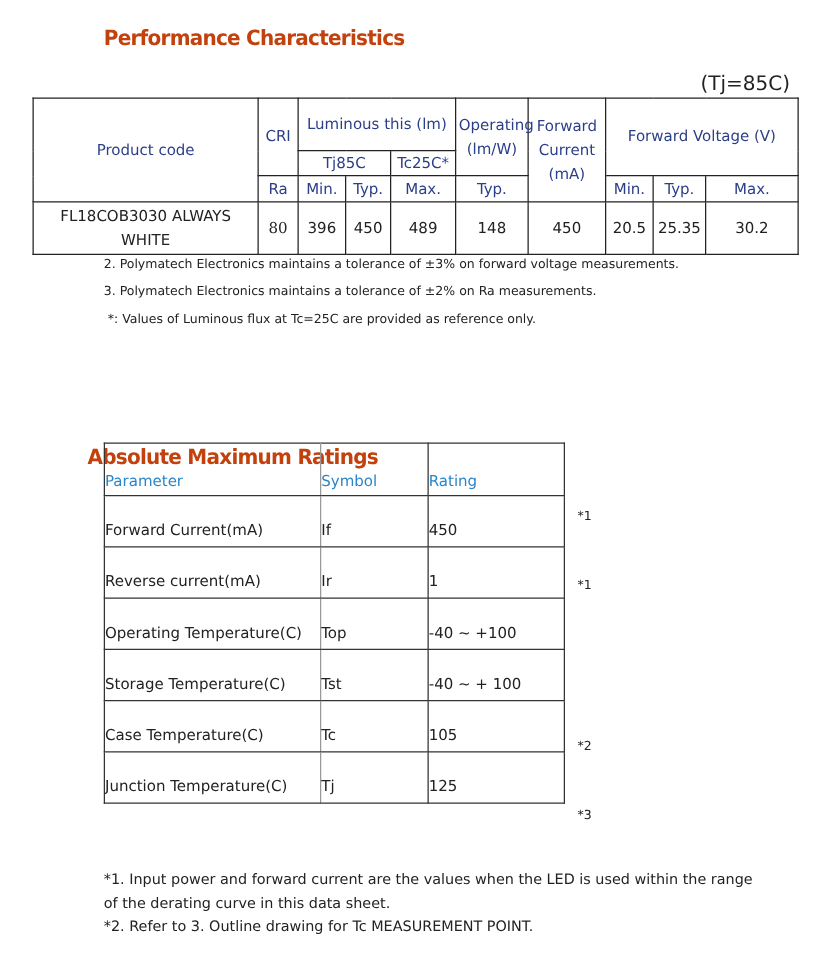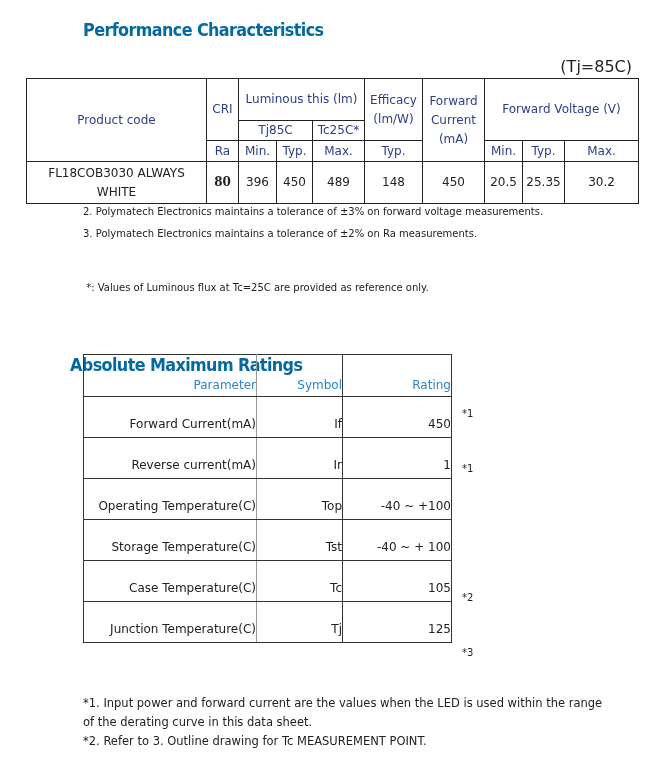--- a/index.html
+++ b/index.html
@@ -1,35 +1,35 @@
 <!DOCTYPE html>
 <html><head>
 <meta charset="utf-8">
 <style>
   html, body { margin:0; padding:0; background:#ffffff; }
   body { width:666px; height:770px; position:relative; overflow:hidden;
          font-family:"DejaVu Sans", sans-serif; color:#1a1a1a; }
   .abs { position:absolute; }
   .title { font-family:"DejaVu Sans", sans-serif; font-weight:bold; font-size:16px;
-           letter-spacing:-0.6px; color:#0369a1; transform:scaleY(1.05); white-space:nowrap; }
+           letter-spacing:-0.6px; color:#c2410c; transform:scaleY(1.05); white-space:nowrap; }
   .cond { right:34px; top:57px; font-size:16px; color:#222; }
 
   table { border-collapse:collapse; position:absolute; }
   table.perf { left:26px; top:78px; width:612px; table-layout:fixed; }
   table.perf td { border:1.5px solid #222; text-align:center; vertical-align:middle;
                   padding:0 2px; font-size:12px; line-height:19px; }
   table.perf td.h { color:#2b3f88; }
   table.perf td.v { color:#222; }
 
   .notes { left:83px; top:205px; font-size:11px; color:#222; }
   .notes .head { font-size:12.5px; margin-bottom:8px; }
   .notes .n { font-size:10px; height:22px; line-height:14px; white-space:nowrap; }
 
   table.amr { left:83px; top:354px; width:368px; table-layout:fixed; }
-  table.amr td { border:1px solid #333; text-align:right; vertical-align:bottom;
+  table.amr td { border:1px solid #333; text-align:left; vertical-align:bottom;
                  font-size:12px; padding:0 0 6px 0; height:34px; color:#222; }
   table.amr tr.hdr td { height:31px; color:#2a86c8; padding-bottom:4px; }
   table.amr td.c0 { border-right:1.5px solid #999; }
 
   .mark { font-size:10px; color:#222; left:462px; }
 
   .foot { left:83px; top:694px; font-size:11.5px; color:#222; width:520px; }
   .foot div { line-height:19px; }
 </style>
 </head>
@@ -49,57 +49,57 @@
       <col style="width:62px">
       <col style="width:38px">
     <col style="width:42px">
       <col style="width:74px">
   </colgroup>
   <tbody>
       <tr style="height:42px">
     <td class="h" rowspan="3">Product code</td>
     <td class="h" rowspan="2">CRI</td>
     <td class="h" colspan="3">Luminous this (lm)</td>
-    <td class="h" rowspan="2">Efficacy (lm/W)</td>
+    <td class="h" rowspan="2">Operating (lm/W)</td>
     <td class="h" rowspan="3">Forward Current (mA)</td>
     <td class="h" colspan="3" rowspan="2">Forward Voltage (V)</td>
   </tr>
   <tr style="height:19px">
     <td class="h" colspan="2">Tj85C</td>
     <td class="h">Tc25C*</td>
   </tr>
   <tr style="height:21px">
     <td class="h">Ra</td>
     <td class="h">Min.</td>
     <td class="h">Typ.</td>
     <td class="h">Max.</td>
     <td class="h">Typ.</td>
     <td class="h">Min.</td>
     <td class="h">Typ.</td>
     <td class="h">Max.</td>
   </tr>
   <tr style="height:42px">
     <td class="v">FL18COB3030 ALWAYS WHITE</td>
-    <td class="v" style="font-family:'DejaVu Serif', serif;font-weight:bold;">80</td>
+    <td class="v" style="font-family:'DejaVu Serif', serif;">80</td>
     <td class="v">396</td>
     <td class="v">450</td>
     <td class="v">489</td>
     <td class="v">148</td>
     <td class="v">450</td>
     <td class="v">20.5</td>
     <td class="v">25.35</td>
     <td class="v">30.2</td>
   </tr>
 </tbody>
   </table>
 
 <div class="abs notes">
   <div class="n">2. Polymatech Electronics maintains a tolerance of ±3% on forward voltage measurements.</div>
   <div class="n">3. Polymatech Electronics maintains a tolerance of ±2% on Ra measurements.</div>
-  <div class="n" style="white-space:pre;margin-top:32px;"> *: Values of Luminous flux at Tc=25C are provided as reference only.</div>
+  <div class="n" style="white-space:pre;"> *: Values of Luminous flux at Tc=25C are provided as reference only.</div>
 </div>
 
 <div class="abs title" style="left:70px; top:320px;margin-top:36px;">Absolute Maximum Ratings</div>
 
 <table class="amr">
   <colgroup>
       <col style="width:173px">
       <col style="width:86px">
       <col style="width:109px">
     </colgroup>

